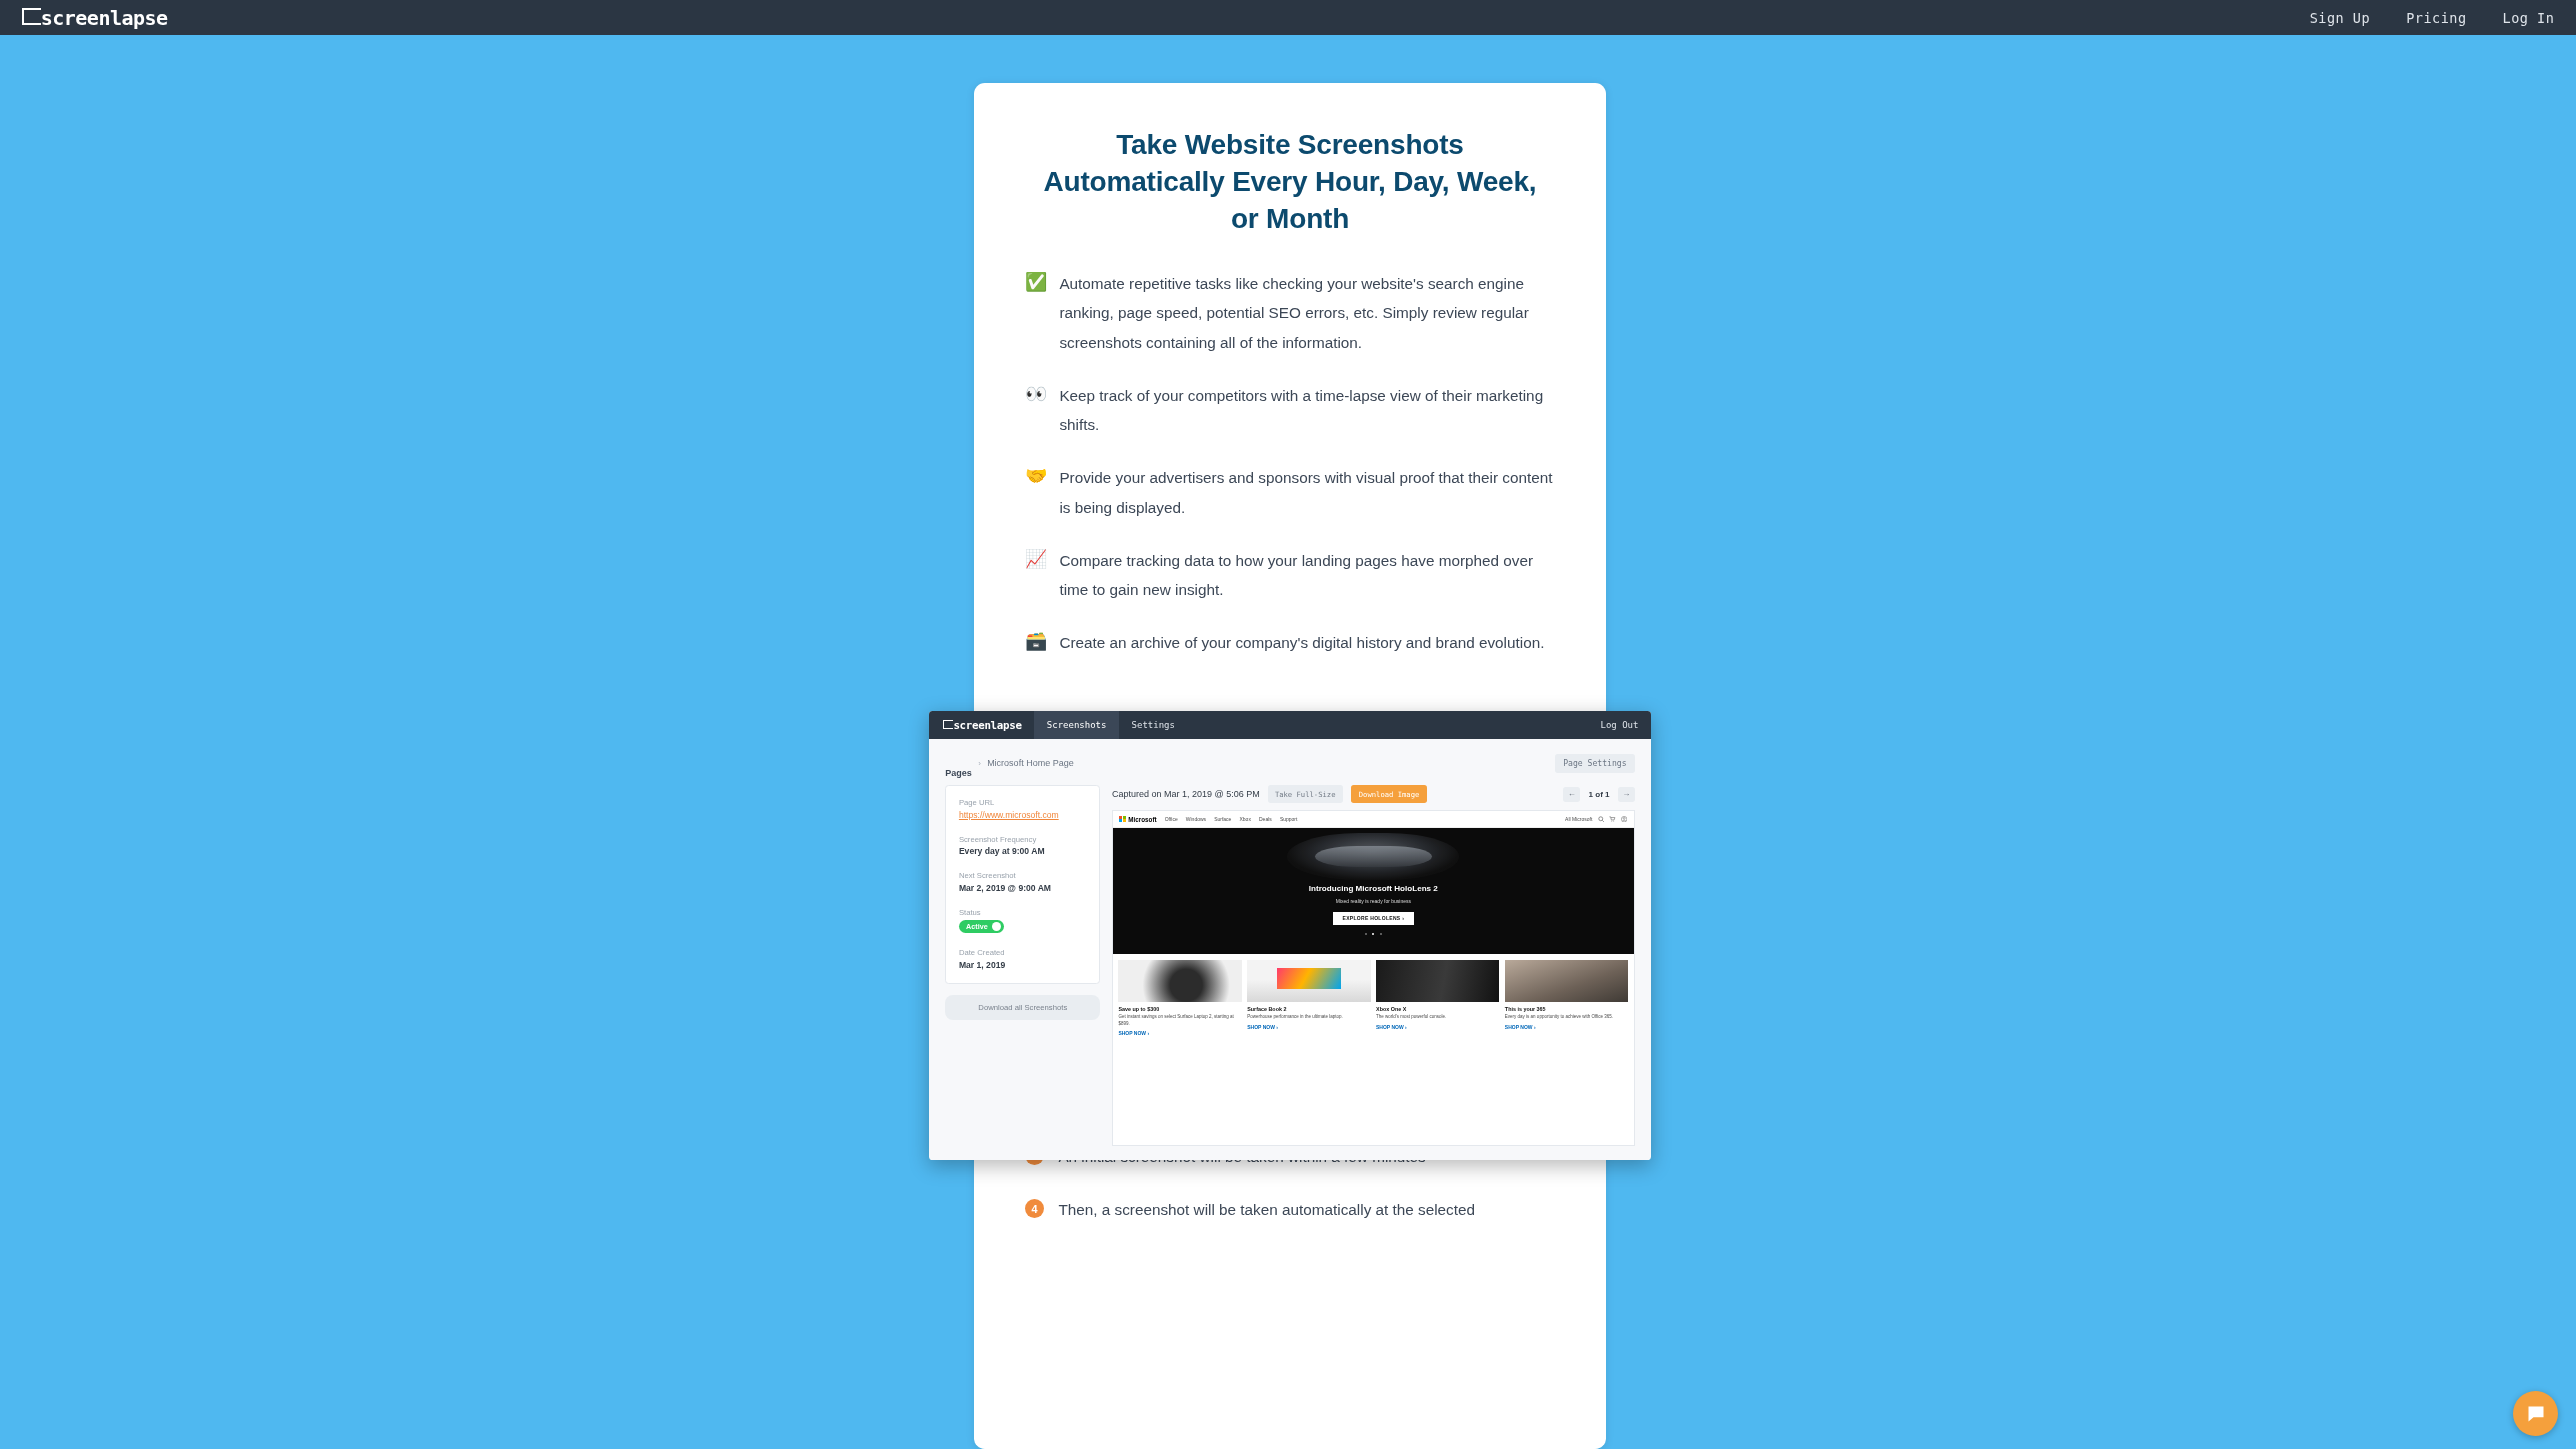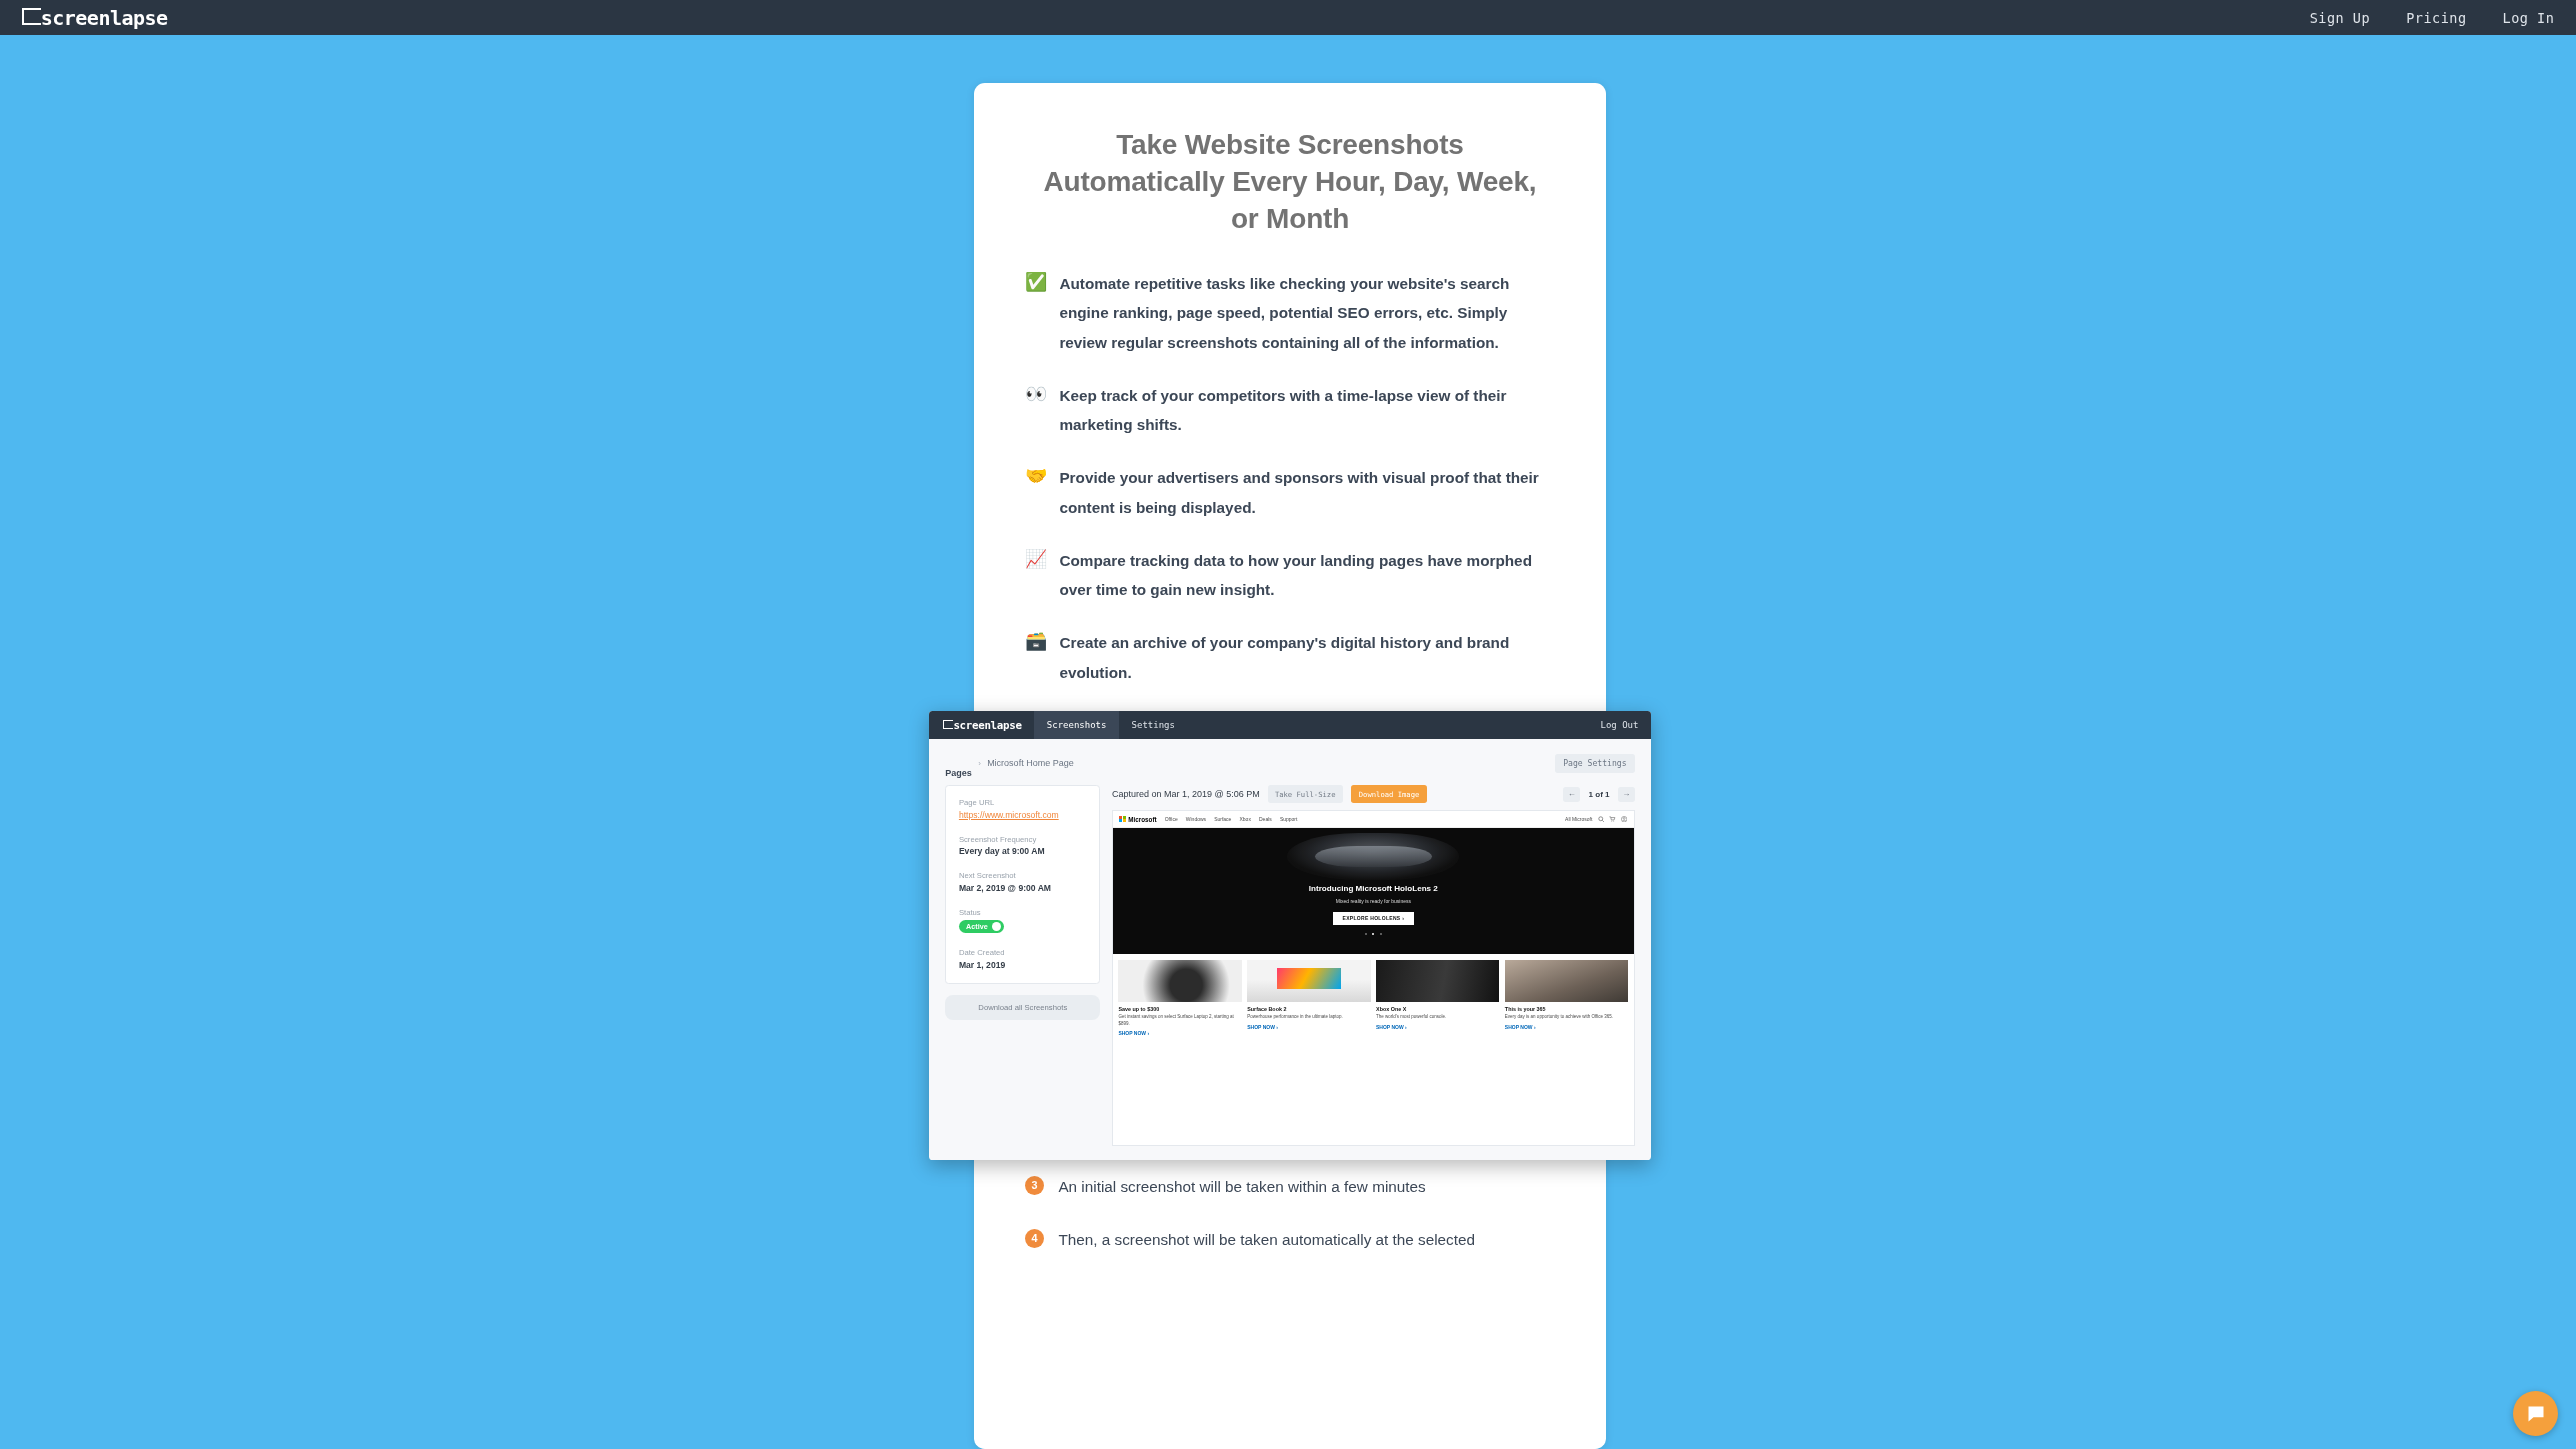--- a/index.html
+++ b/index.html
@@ -54,21 +54,21 @@
     min-height: 1366px;
     background: #ffffff;
     border-radius: 10.8px;
     padding: 43px 51px 0 51px;
     box-shadow: 0 1.8px 9px rgba(0,0,0,.10);
   }
   .hero-title {
     font-size: 28px;
     line-height: 1.33;
     font-weight: bold;
-    color: #737373;
+    color: #0c4a6e;
     text-align: center;
     letter-spacing: -0.2px;
     padding: 0 16.3px;
   }
 
   .benefits { margin-top: 31px; }
   .benefit {
     display: flex;
     gap: 14.4px;
     margin-bottom: 23.5px;
@@ -78,21 +78,20 @@
     font-size: 18px;
     line-height: 1.5;
     width: 20px;
     flex: none;
     text-align: center;
   }
   .benefit .btext {
     font-size: 15.3px;
     line-height: 1.93;
     color: #3c4756;
-    font-weight: bold;
   }
 
   
   .appshot {
     position: absolute;
     left: 929px;
     top: 711px;
     width: 722px;
     height: 449px;
     background: #f7f8fa;

